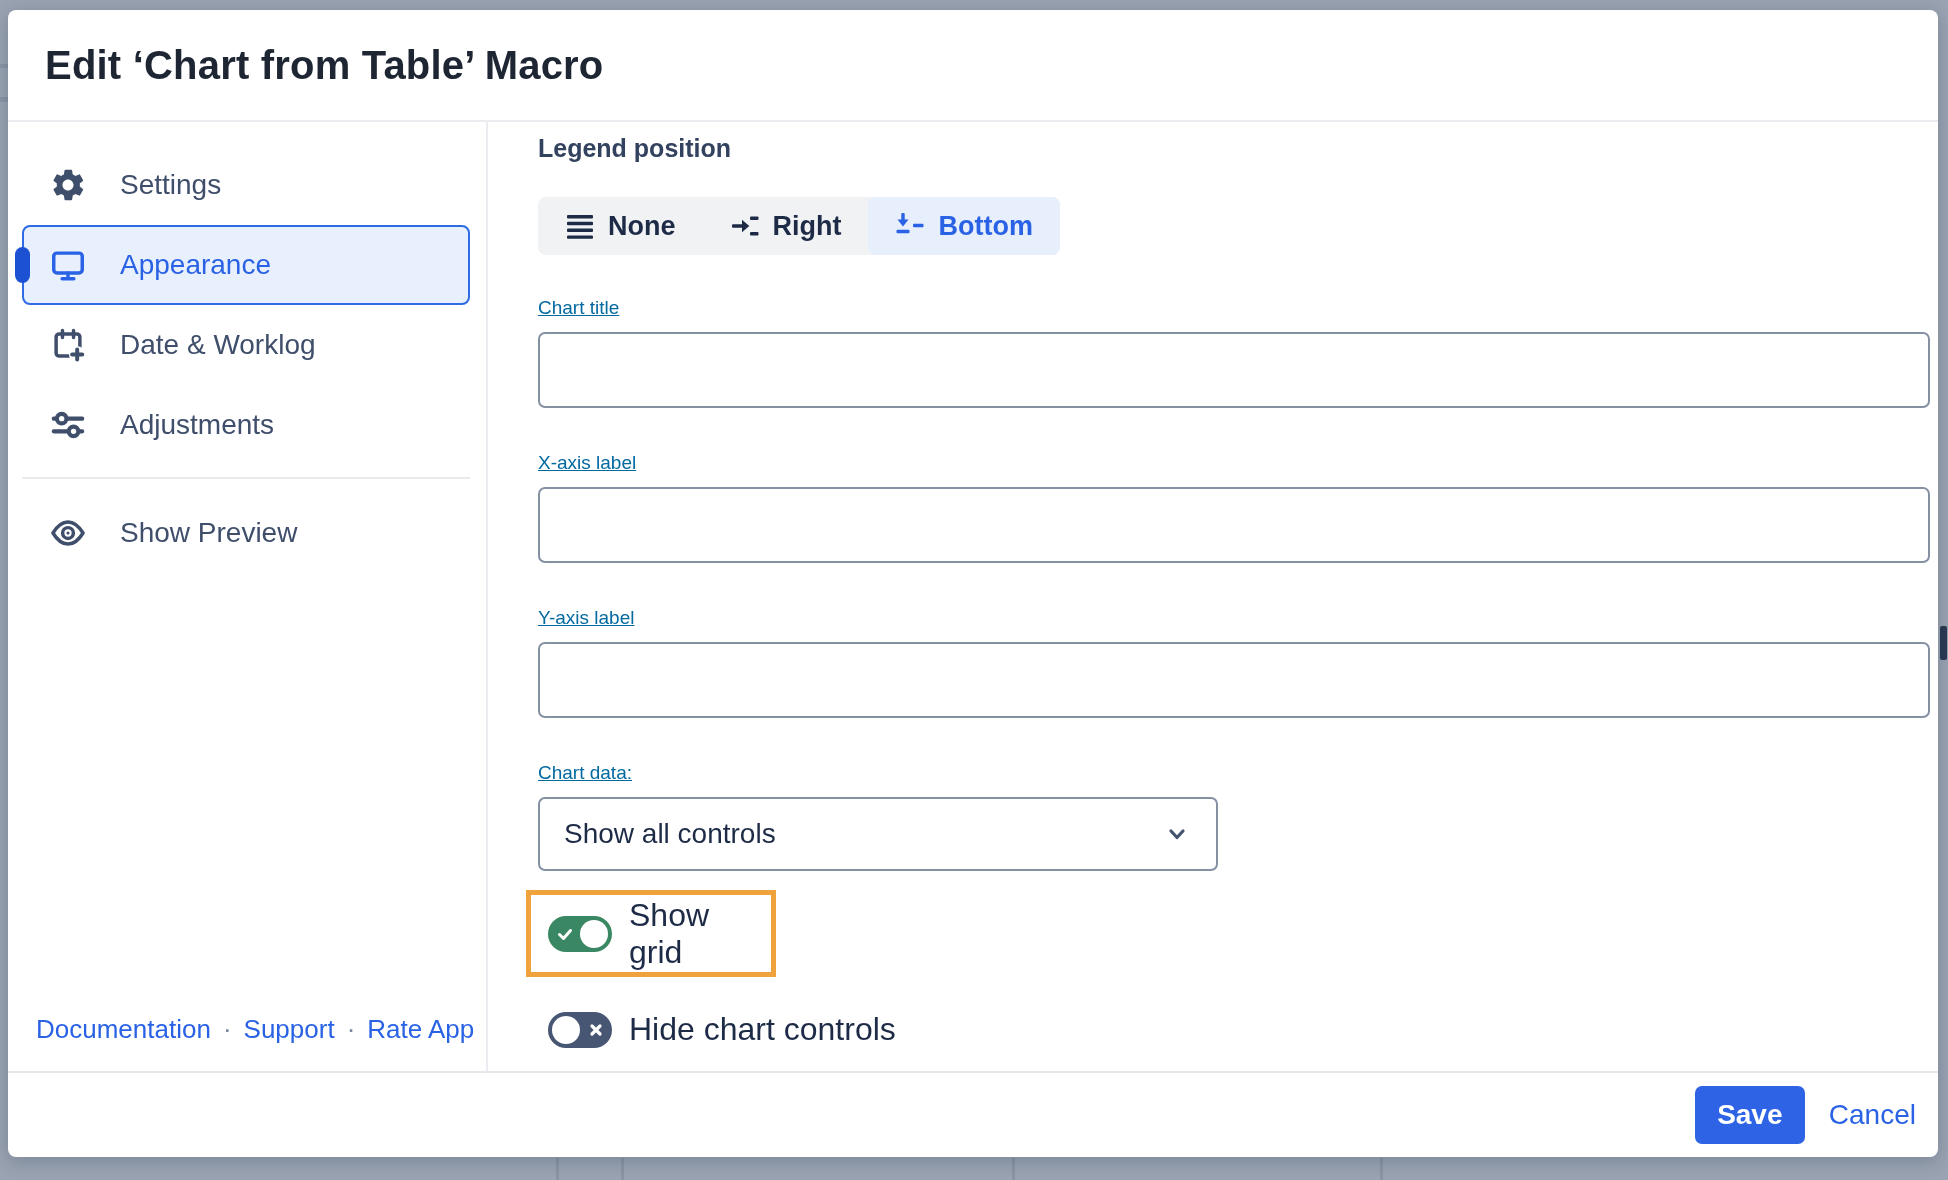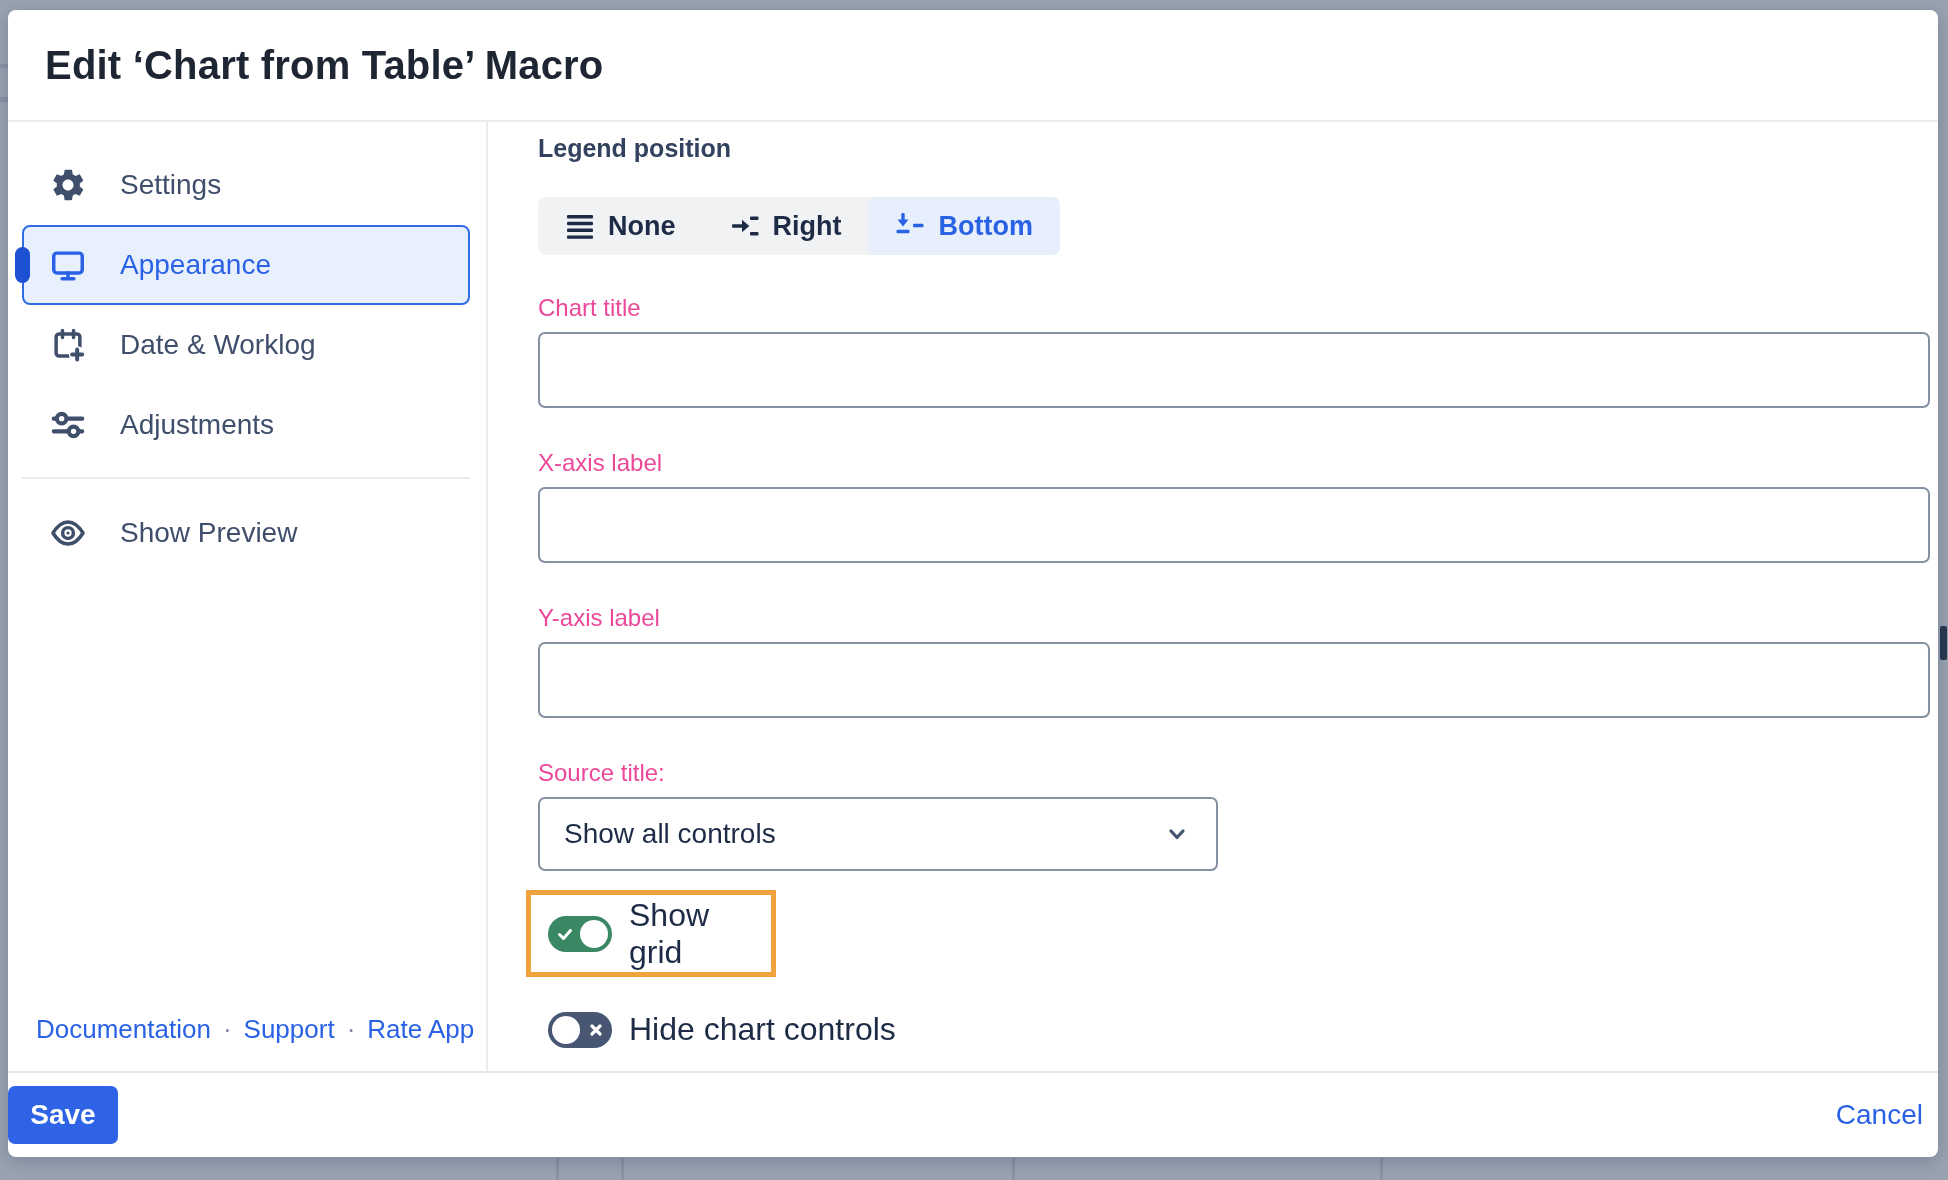--- a/index.html
+++ b/index.html
@@ -64,21 +64,21 @@
   
   .content { flex:1 1 auto; padding:12px 0 0 50px; }
   .legend-label { font-size:25px; font-weight:700; color:#32425f; line-height:28px; margin-bottom:35px; }
   .segmented { display:inline-flex; align-items:stretch; background:#f1f2f4; border-radius:8px; height:58px; margin-bottom:38px; }
   .seg {
     display:flex; align-items:center; gap:13px; padding:12px 27px;
     font-size:27px; font-weight:600; color:#1d2b47; border-radius:8px; cursor:pointer;
   }
   .seg.selected { background:#e7eefc; color:#2a62e5; }
 
-  .field-label { font-size:24px; color:#ec4899; line-height:30px; margin-bottom:9px; }
+  .field-label { font-size:19px; color:#0369a1; line-height:30px; margin-bottom:9px;text-decoration:underline; }
   .text-input {
     display:block; width:1392px; height:76px;
     border:2px solid #8590a3; border-radius:7px; background:#fff;
     margin-bottom:40px; font-size:28px; color:#1d2b47; padding:0 24px;
     font-family:inherit; outline:none;
   }
 
   .select {
     width:680px; height:74px; border:2px solid #8590a3; border-radius:7px;
     display:flex; align-items:center; padding:0 24px;
@@ -98,22 +98,22 @@
   .knob { position:absolute; top:4px; width:28px; height:28px; border-radius:50%; background:#fff; }
   .toggle.on  .knob { right:4px; }
   .toggle.off .knob { left:4px; }
   .tg-check { position:absolute; left:8px; top:9px; }
   .tg-x     { position:absolute; right:9px; top:11px; }
   .toggle-label { font-size:32px; color:#1d2b47; }
 
   
   .m-footer {
     height:86px; flex:0 0 86px; border-top:2px solid #e5e7eb;
-    display:flex; align-items:center; justify-content:space-between;
-    padding-right:15px; gap:24px;
+    display:flex; align-items:center; justify-content:flex-end;
+    padding-right:22px; gap:24px;
   }
   .save-btn {
     min-width:110px; height:58px; border-radius:7px; background:#2d63e4;
     color:#fff; font-size:28px; font-weight:700; border:none; cursor:pointer;
     display:flex; align-items:center; justify-content:center; padding:0 22px;
     font-family:inherit;
   }
   .cancel-link { font-size:28px; color:#2a62e5; font-weight:500; cursor:pointer; }
 </style>
 </head>
@@ -245,21 +245,21 @@
 
       <div class="field-label">Chart title</div>
       <input class="text-input" type="text" value="" style="">
 
       <div class="field-label">X-axis label</div>
       <input class="text-input" type="text" value="" style="">
 
       <div class="field-label">Y-axis label</div>
       <input class="text-input" type="text" value="" style="">
 
-      <div class="field-label">Source title:</div>
+      <div class="field-label">Chart data:</div>
       <div class="select">
         <span>Show all controls</span>
         <span class="chev">
           <svg width="30" height="30" viewBox="0 0 30 30" fill="none" stroke="#44546f" stroke-width="3.2" stroke-linecap="round" stroke-linejoin="round">
             <path d="M9 12l6 6.5 6-6.5"></path>
           </svg>
         </span>
       </div>
 
       <div class="grid-highlight">

